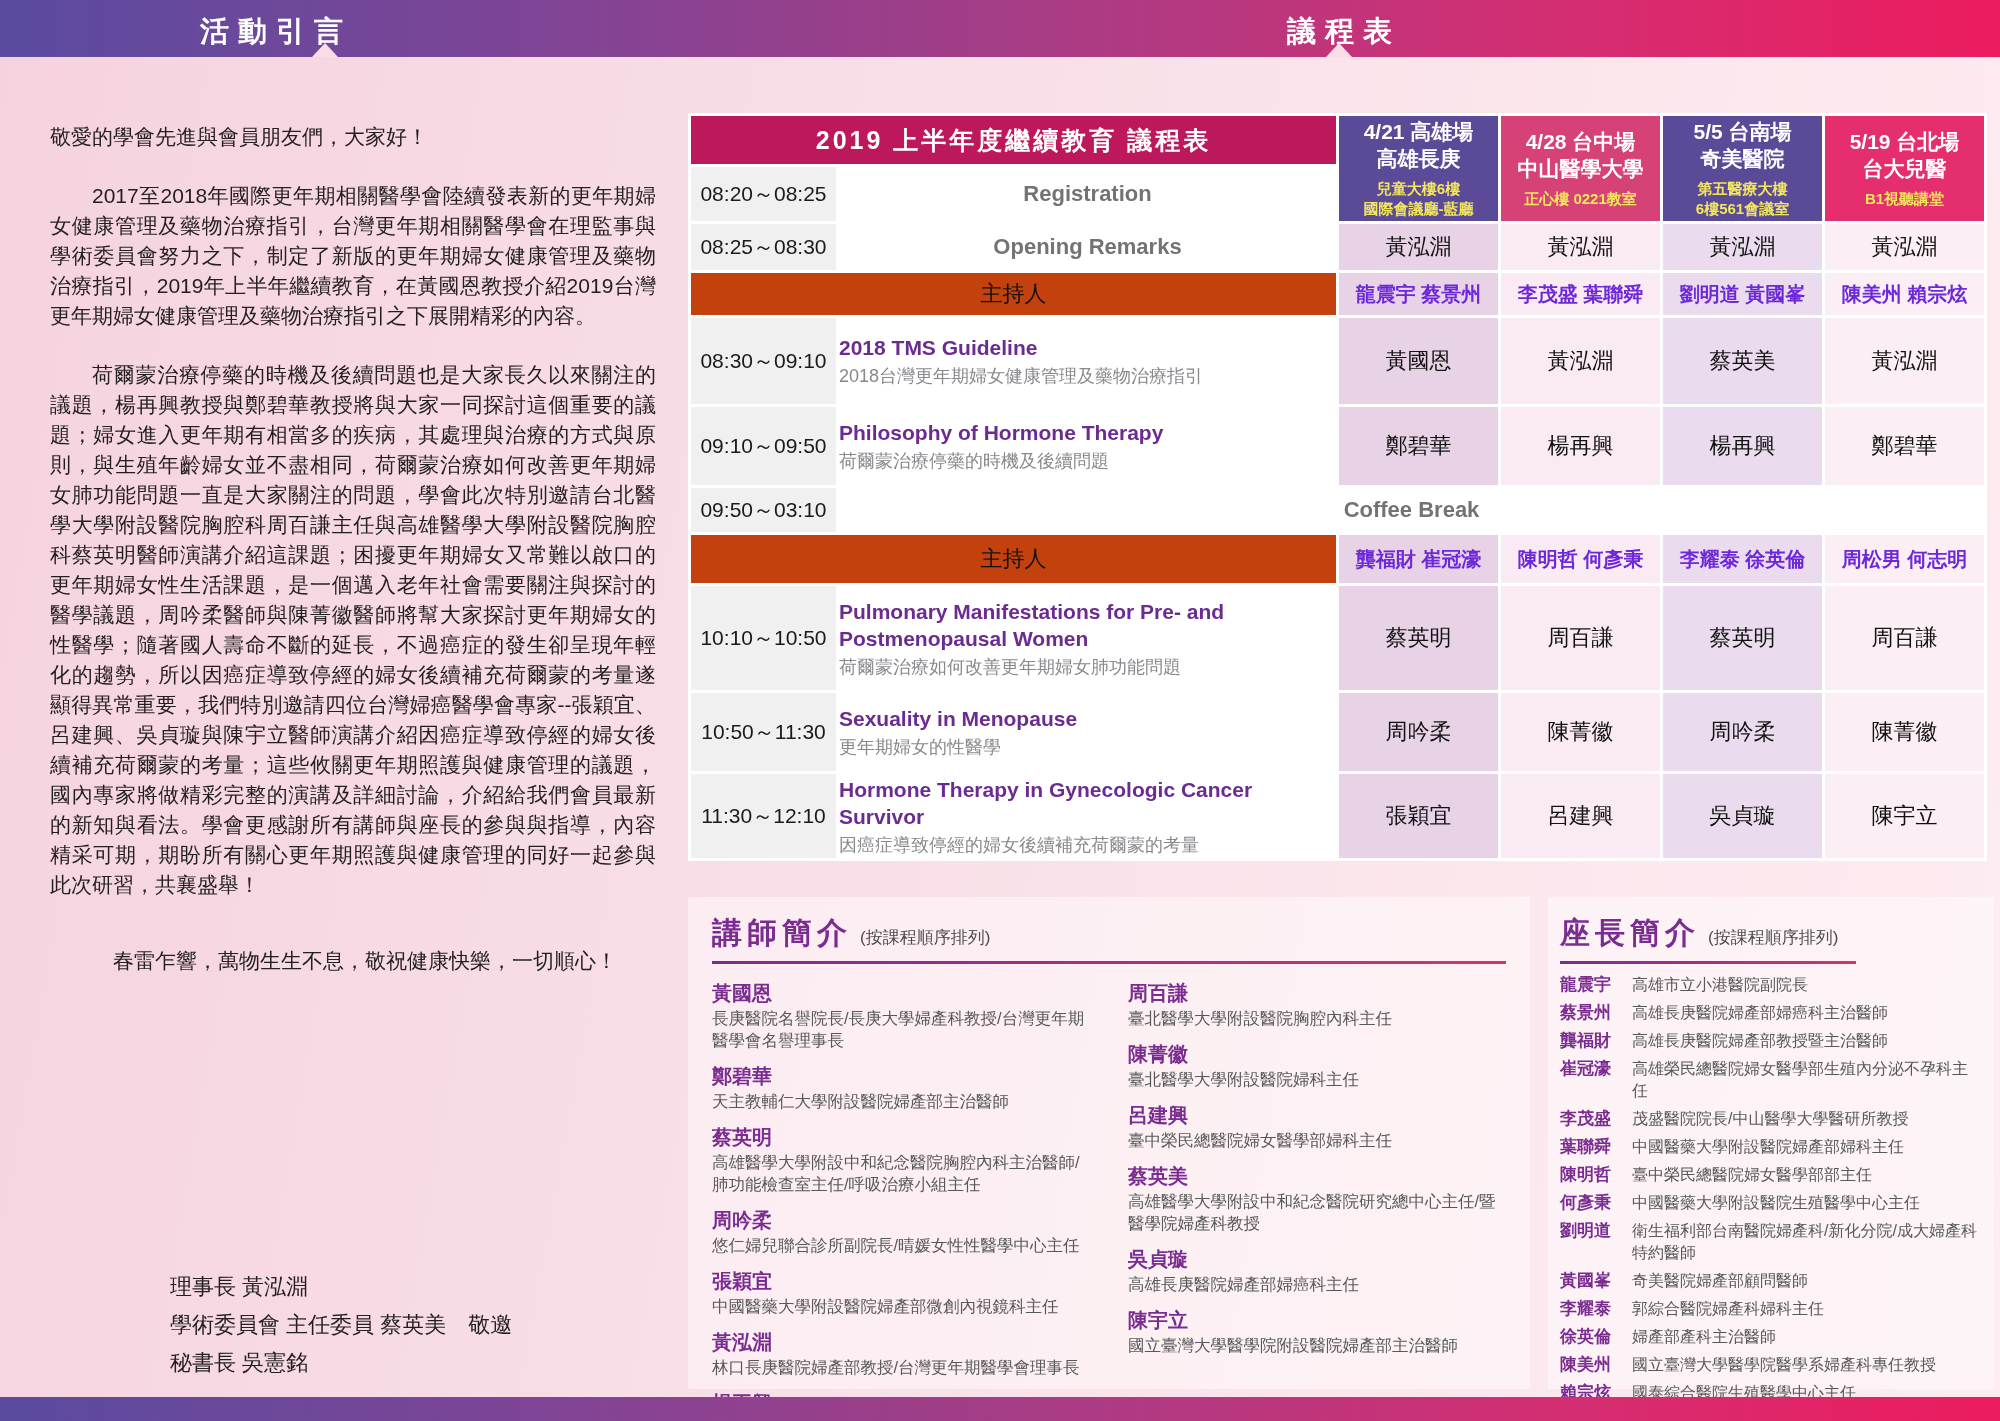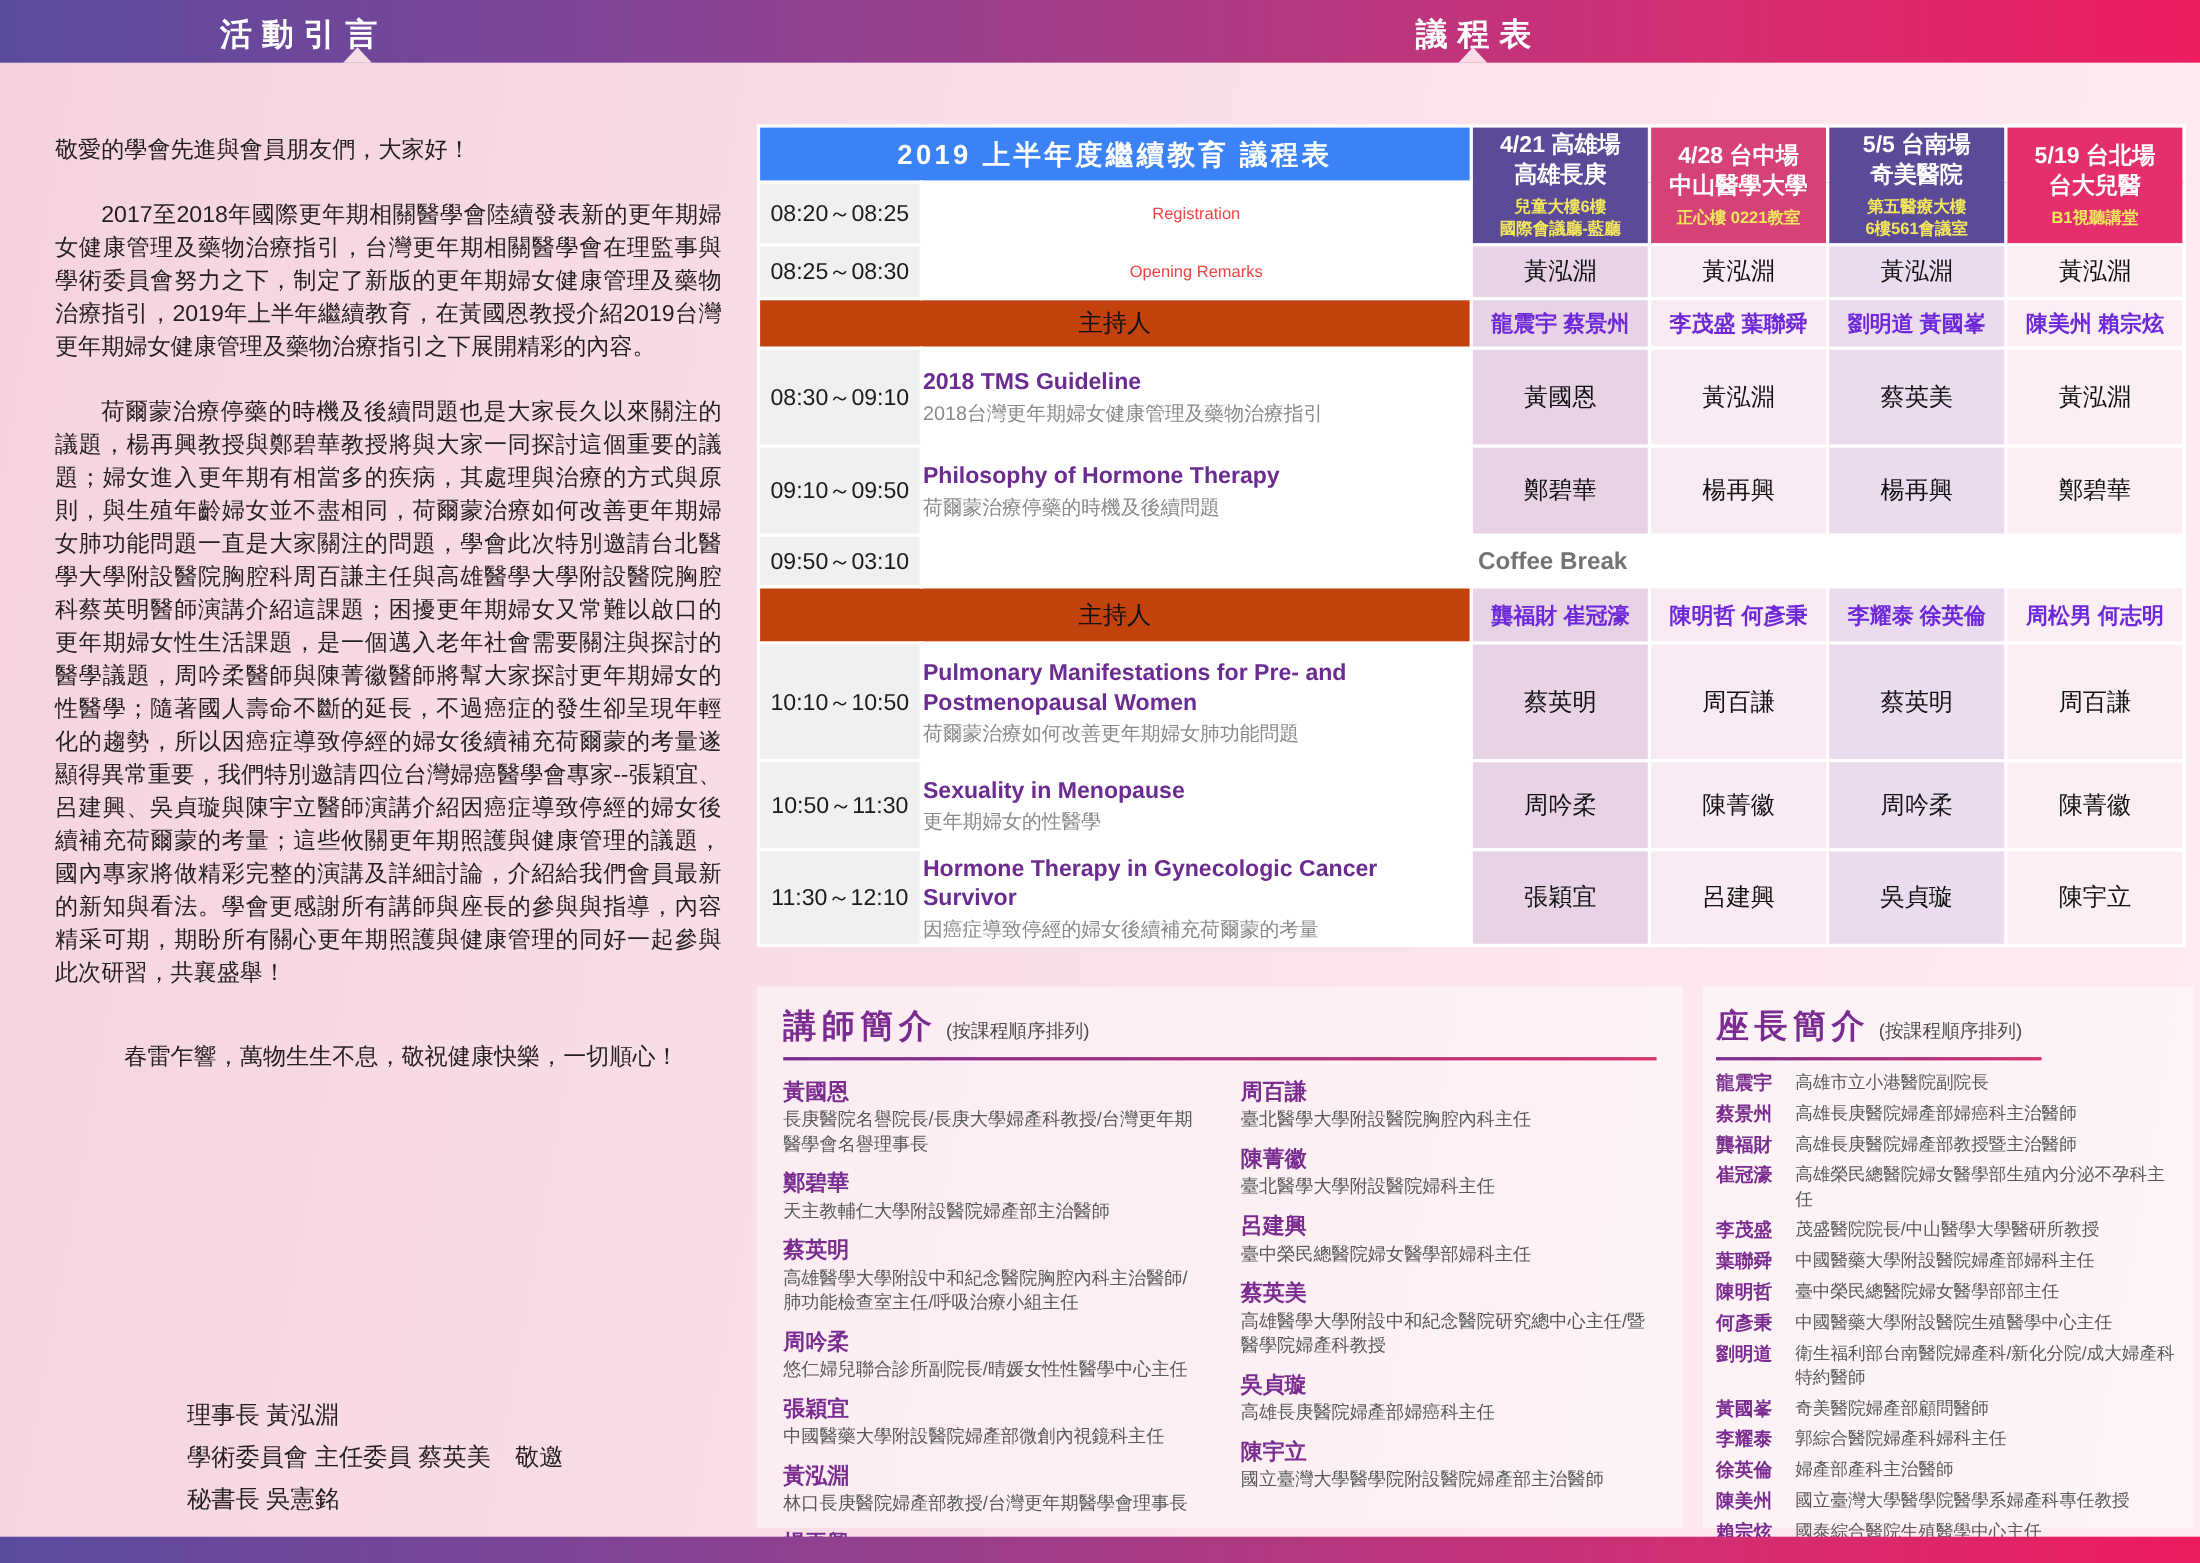--- a/index.html
+++ b/index.html
@@ -42,31 +42,31 @@
     font-size:22px;line-height:38px;text-align:left;color:#231f20;
   }
   
   .agenda-wrap{position:absolute;left:688px;top:113px;}
   table.agenda{border-collapse:collapse;table-layout:fixed;width:1298px;}
   table.agenda td{border:3px solid #fff;padding:0;vertical-align:middle;}
   col.c-time{width:148px;}
   col.c-topic{width:500px;}
   col.c-v{width:162px;}
   .titlebar{
-    background:#3b82f6;color:#fff;text-align:center;
+    background:#be185d;color:#fff;text-align:center;
     font-size:25px;font-weight:bold;letter-spacing:3px;height:48px;
   }
   .venue{color:#fff;text-align:center;vertical-align:middle;padding:4px 2px;}
   .venue .vdate,.venue .vhosp{font-size:21px;font-weight:bold;line-height:27px;}
   .venue .vroom{font-size:15px;font-weight:bold;color:#f2e65c;line-height:20px;margin-top:7px;white-space:pre-line;}
   .v0,.v2{background:#5a4a98;}
   .v1{background:#d64277;}
   .v3{background:#e52e6d;}
   .time{background:#f1f0f1;text-align:center;font-size:21px;color:#1a1a1a;}
-  .topic-c{background:#fff;text-align:center;font-size:15px;font-weight:normal;color:#ef4444;}
+  .topic-c{background:#fff;text-align:center;font-size:22px;font-weight:bold;color:#737373;}
   .topic-l{background:#fff;text-align:left;padding:8px 10px 8px 18px;}
   .t-en{font-size:21px;font-weight:bold;color:#6b2b90;line-height:27px;}
   .t-zh{font-size:18px;color:#87898c;margin-top:4px;line-height:23px;}
   .sp{text-align:center;font-size:22px;color:#111;}
   .c0{background:#e7d2e6;}
   .c1{background:#faeaf3;}
   .c2{background:#eadcee;}
   .c3{background:#fbeff5;}
   .modlabel{background:#c2410c;text-align:center;font-size:22px;color:#111;}
   .mod{text-align:center;font-size:20px;font-weight:bold;color:#6d28d9;}

